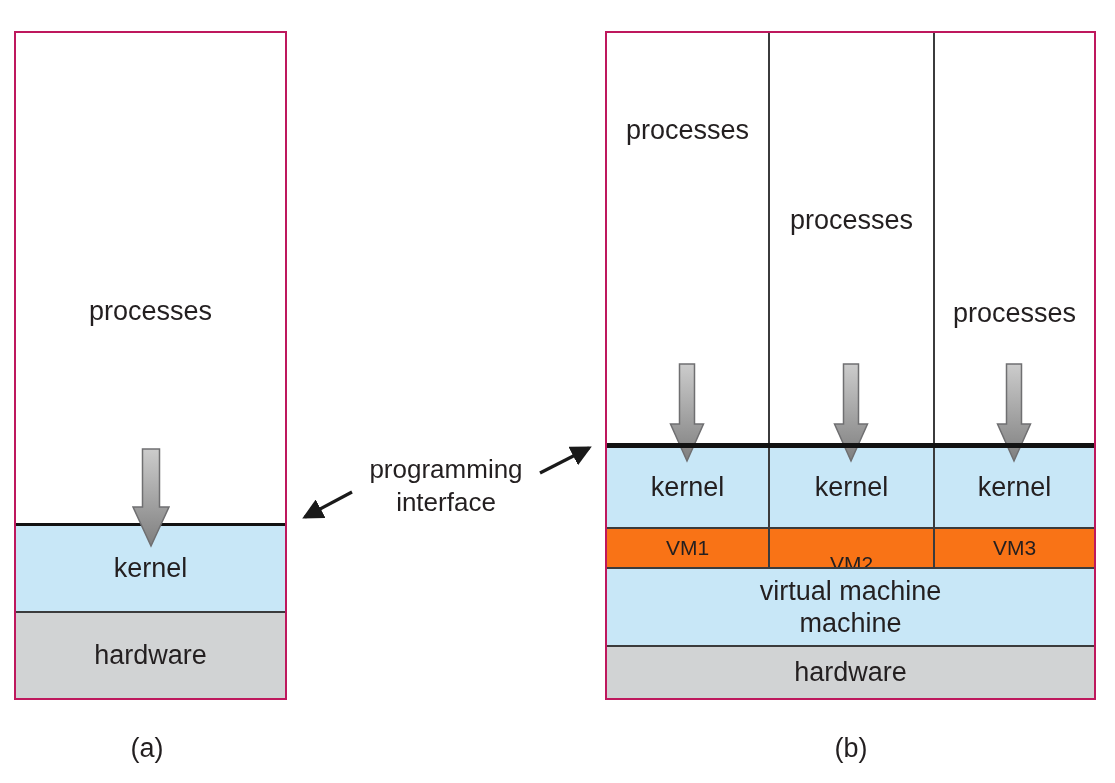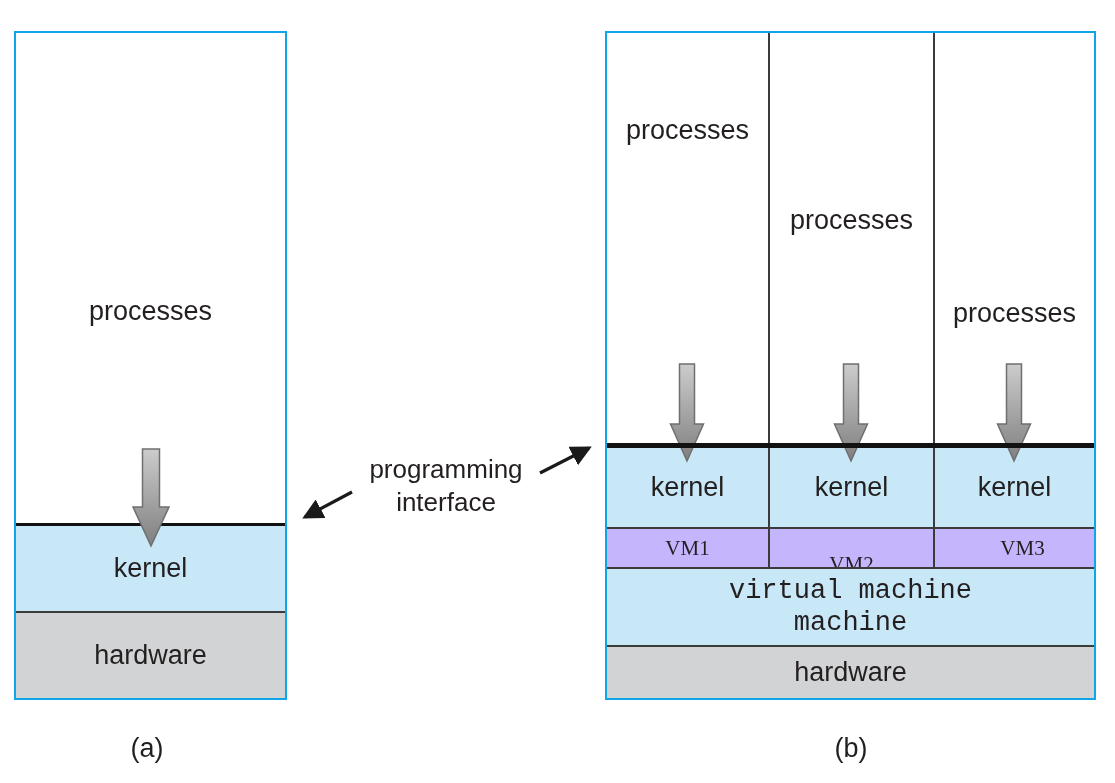--- a/index.html
+++ b/index.html
@@ -1,21 +1,21 @@
 <!DOCTYPE html>
 <html><head>
 <meta charset="utf-8">
 <style>
   html,body { margin:0; padding:0; background:#ffffff; }
   .canvas {
     position:relative; width:1115px; height:783px; background:#ffffff;
     font-family:"Liberation Sans", sans-serif; color:#231f20; overflow:hidden;
   }
   .box {
-    position:absolute; border:2px solid #0ea5e9; background:#ffffff; box-sizing:border-box;
+    position:absolute; border:2px solid #be185d; background:#ffffff; box-sizing:border-box;
   }
   .box-inner { position:absolute; inset:0; }
   .lbl {
     position:absolute; display:flex; align-items:center; justify-content:center;
     font-size:27px; white-space:nowrap;
   }
   .band { position:absolute; left:0; right:0;text-align:center; }
   .band.center { display:flex; align-items:center; justify-content:center; font-size:27px; }
   .blue   { background:#c8e7f7; }
   .gray   { background:#d1d3d4; }
@@ -71,30 +71,30 @@
 
       <div class="band blue kernel-row" style="top:415px; height:79px;">
         <div class="vm-cell" style="left:0; width:161px;">kernel</div>
         <div class="vm-cell" style="left:163px; width:163px;">kernel</div>
         <div class="vm-cell" style="left:328px; width:159px;">kernel</div>
         <div class="vline" style="left:161px; height:79px;"></div>
         <div class="vline" style="left:326px; height:79px;"></div>
       </div>
       <div class="hline" style="top:494px;"></div>
 
-      <div class="band vm-row" style="top:496px; height:38px; background:#c4b5fd;font-family:Liberation Serif, serif;">
+      <div class="band vm-row" style="top:496px; height:38px; background:#f97316;">
         <div class="vm-cell" style="left:0; width:161px;">VM1</div>
         <div class="vm-cell" style="left:163px; width:163px;margin-top:32px;">VM2</div>
-        <div class="vm-cell" style="left:328px; width:159px;padding-left:8px;">VM3</div>
+        <div class="vm-cell" style="left:328px; width:159px;">VM3</div>
         <div class="vline" style="left:161px; height:38px;"></div>
         <div class="vline" style="left:326px; height:38px;"></div>
       </div>
       <div class="hline" style="top:534px;"></div>
 
-      <div class="band blue" style="top:536px; height:76px; display:flex; flex-direction:column; align-items:center; justify-content:center; font-size:27px; line-height:32px;font-family:Liberation Mono, monospace;">
+      <div class="band blue" style="top:536px; height:76px; display:flex; flex-direction:column; align-items:center; justify-content:center; font-size:27px; line-height:32px;">
         <span>virtual machine</span>
         <span>machine</span>
       </div>
       <div class="hline" style="top:612px;"></div>
 
       <div class="band center gray" style="top:614px; height:51px;">
         <span>hardware</span>
       </div>
     </div>
   </div>

